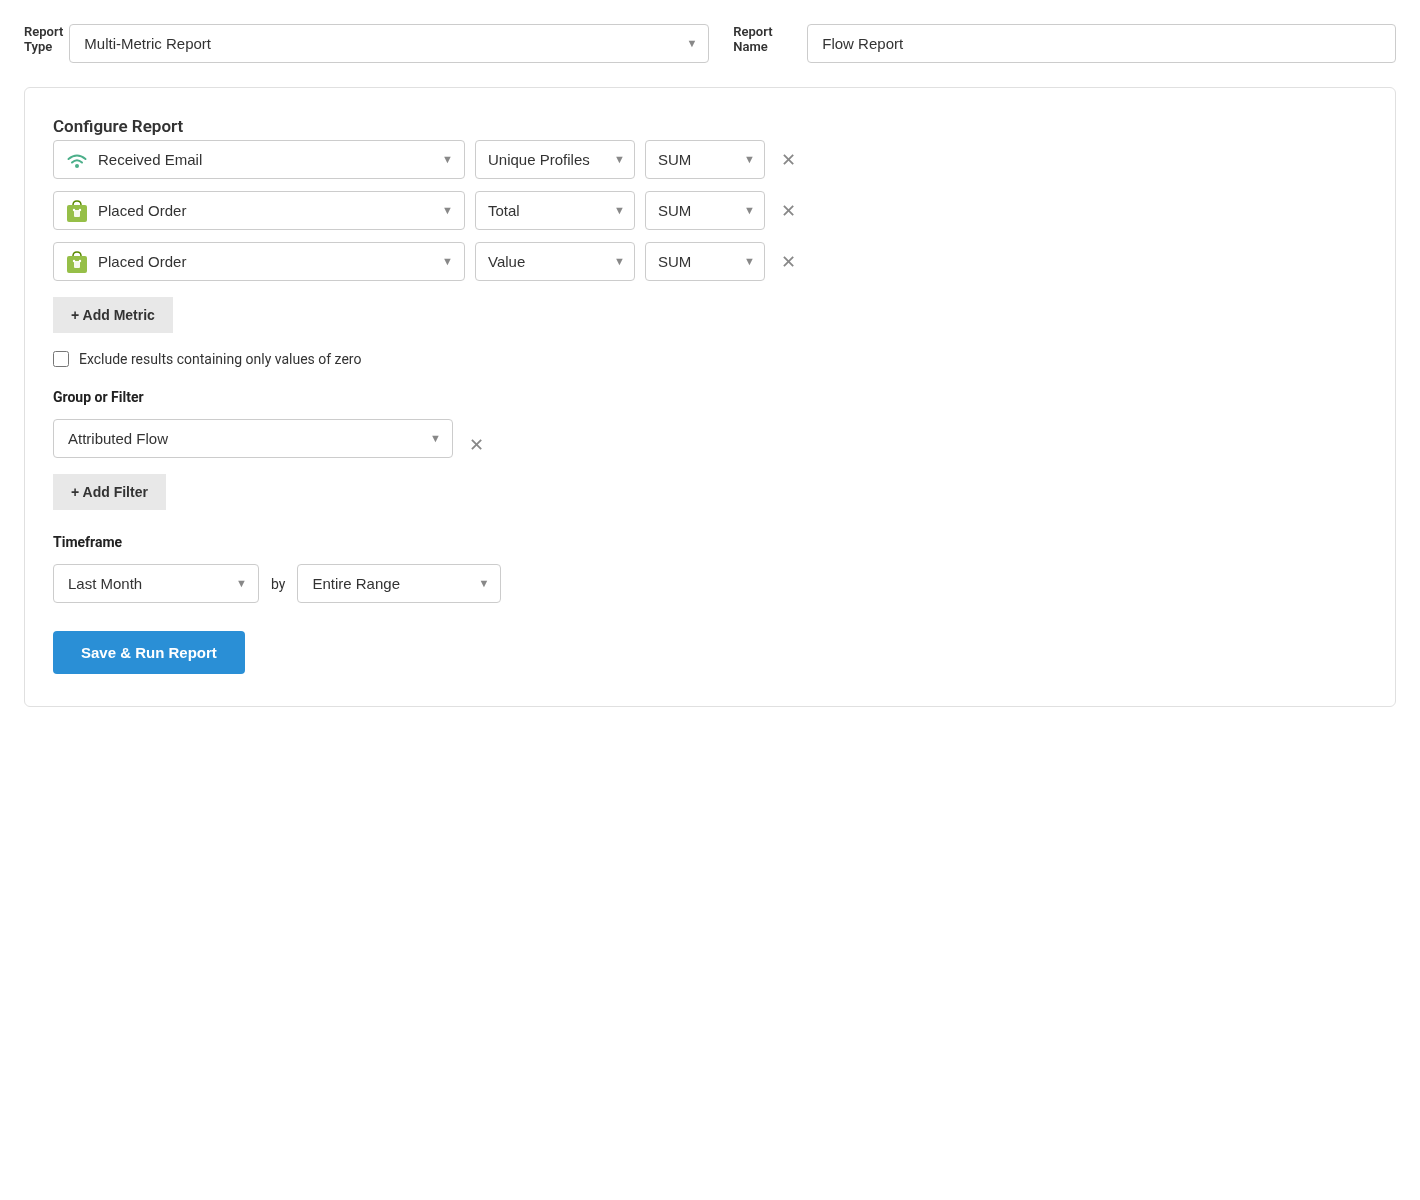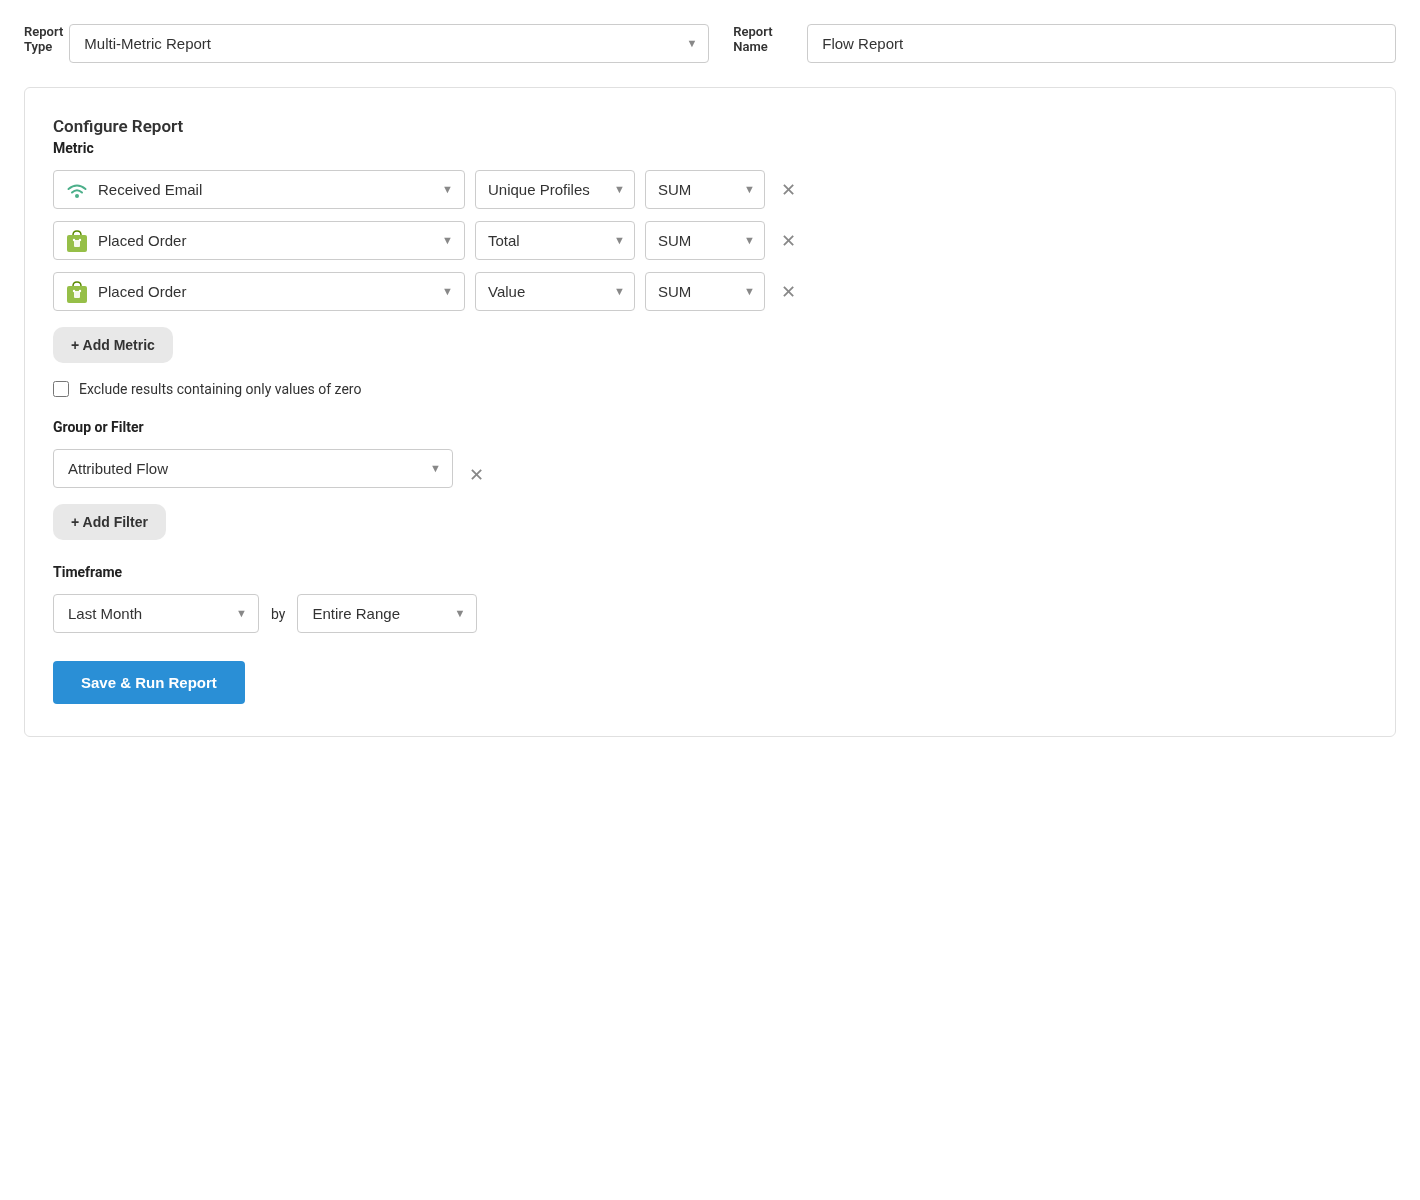--- a/index.html
+++ b/index.html
@@ -147,21 +147,21 @@
       border: none;
       cursor: pointer;
       color: #888;
       font-size: 18px;
       line-height: 1;
       padding: 4px 6px;
     }
     .add-btn {
       background: #e8e8e8;
       border: none;
-      border-radius: 10px;
+      border-radius: 0;
       padding: 10px 18px;
       font-size: 14px;
       font-weight: 600;
       color: #333;
       cursor: pointer;
       margin-top: 4px;
     }
     .checkbox-row {
       display: flex;
       align-items: center;
@@ -225,21 +225,21 @@
       appearance: none;
       -webkit-appearance: none;
       border: 1.5px solid #ccc;
       border-radius: 4px;
       padding: 10px 36px 10px 14px;
       font-size: 15px;
       color: #333;
       background: #fff;
       cursor: pointer;
       outline: none;
-      width: 180px;
+      width: 204px;
     }
     .save-btn {
       background: #2a8fd6;
       color: #fff;
       border: none;
       border-radius: 4px;
       padding: 13px 28px;
       font-size: 15px;
       font-weight: 700;
       cursor: pointer;
@@ -275,21 +275,20 @@
     <div class="field-group right">
       <div class="field-label">Report Name</div>
       <input class="text-input" type="text" value="Flow Report" style="">
     </div>
   </div>
 
   <div class="configure-section">
     <div class="section-title">Configure Report</div>
 
     
-    <div class="subsection-label">Metric</div>
 
     
     <div class="metric-row">
       <div class="metric-field-wrap">
         <span class="metric-icon">
           <svg class="email-icon" viewBox="0 0 28 28" fill="none" xmlns="http://www.w3.org/2000/svg">
 
             <circle cx="14" cy="20" r="2" fill="#4CAF8A"></circle>
             <path d="M9 16.5 Q14 12 19 16.5" stroke="#4CAF8A" stroke-width="2" fill="none" stroke-linecap="round"></path>
             <path d="M5.5 13 Q14 6 22.5 13" stroke="#4CAF8A" stroke-width="2" fill="none" stroke-linecap="round"></path>

